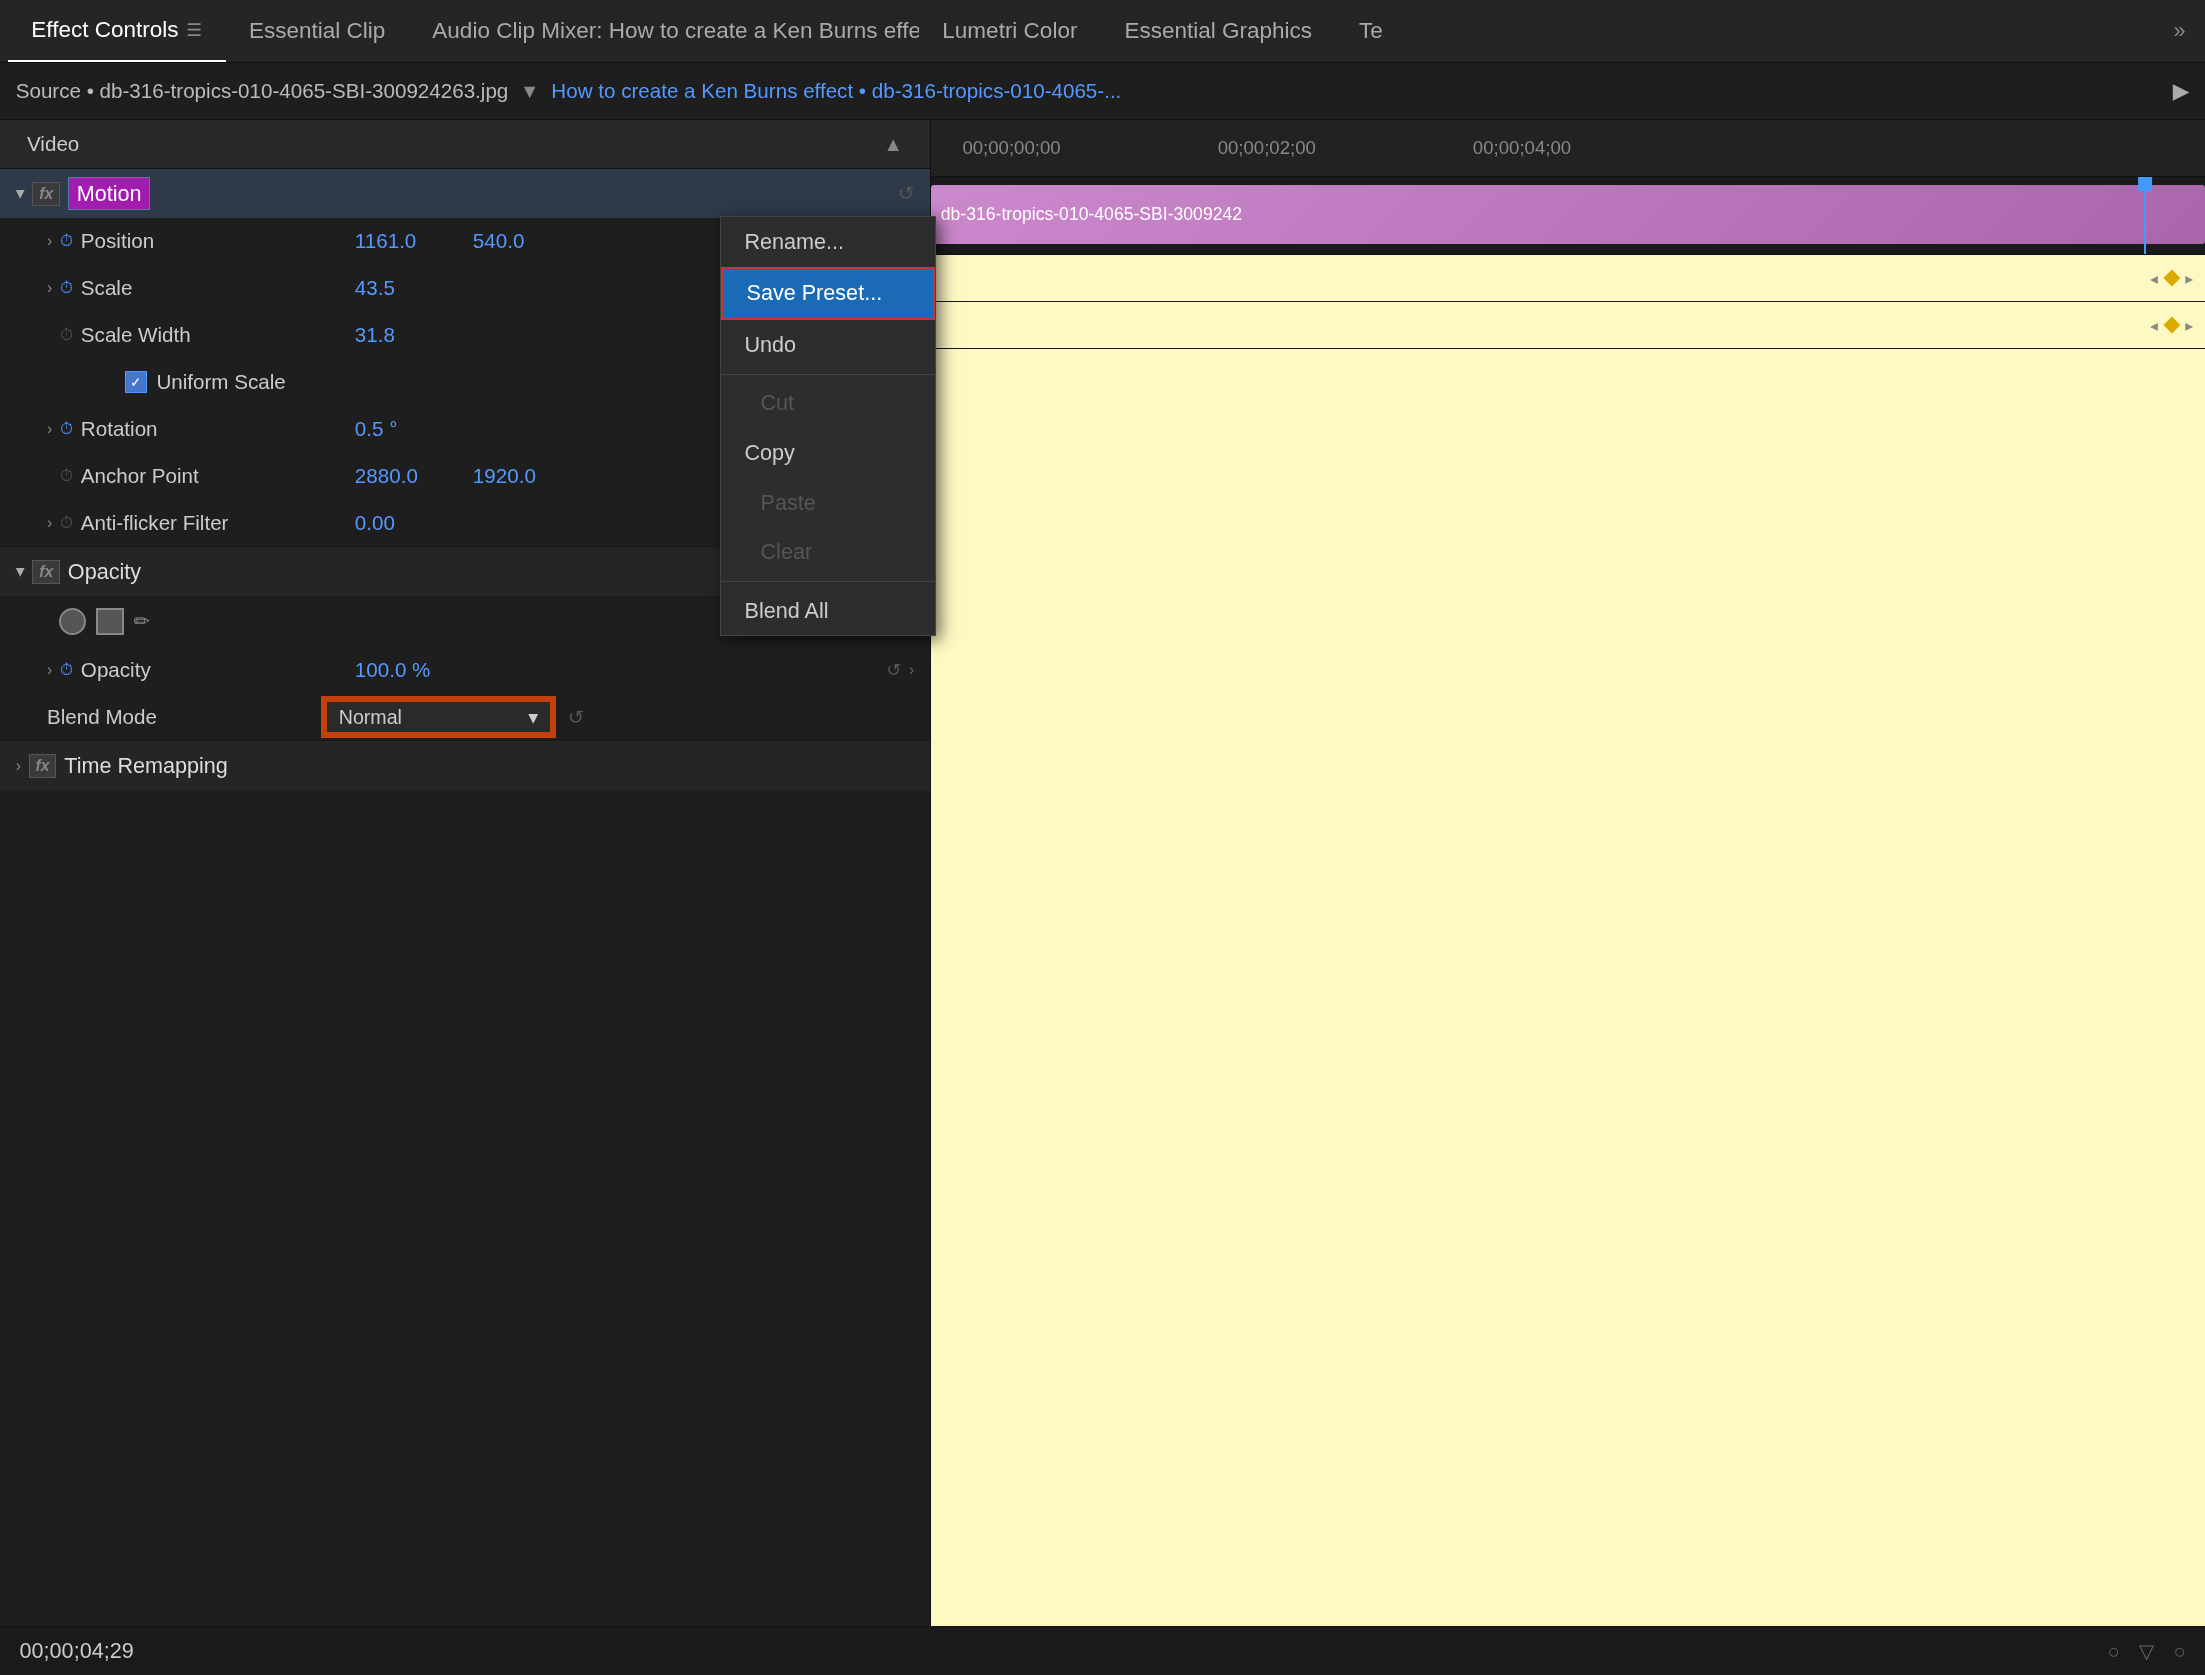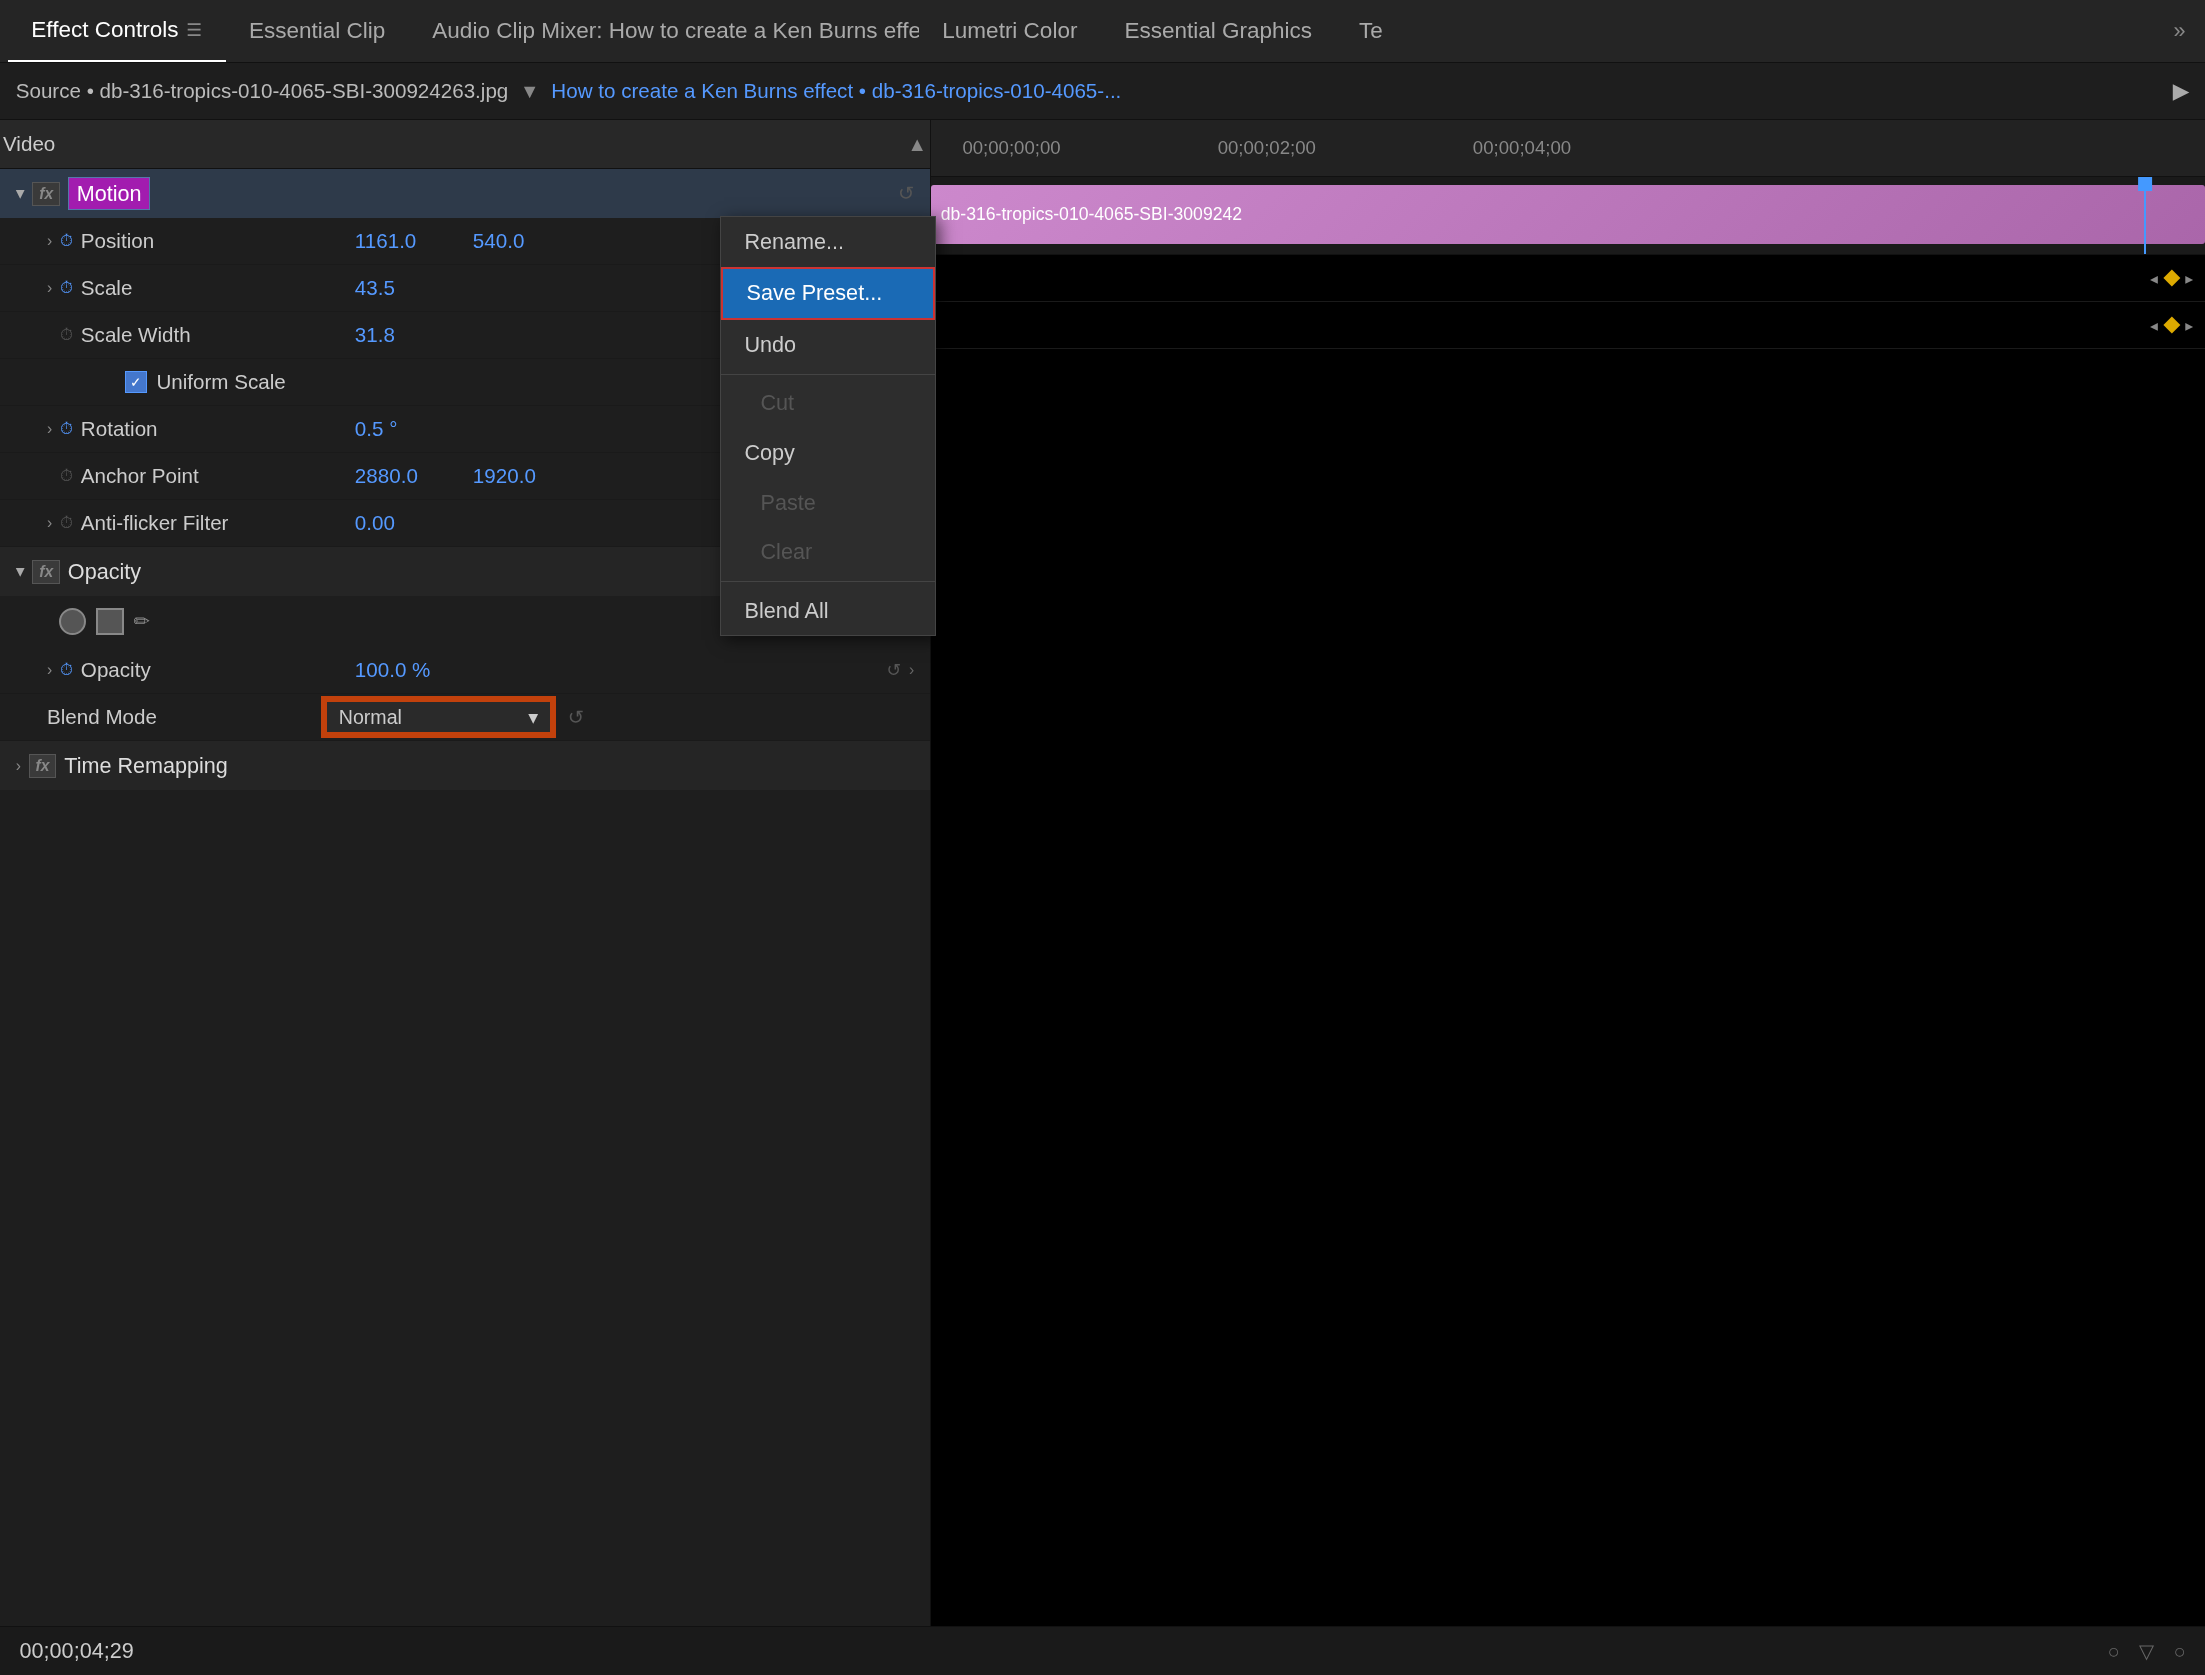--- a/index.html
+++ b/index.html
@@ -82,21 +82,21 @@
       overflow: hidden;
       position: relative;
     }
 
     .panel-header {
       display: flex;
       align-items: center;
       justify-content: space-between;
       background: #282828;
       height: 49px;
-      padding: 0 3px;
+      padding: 0 27px;
       border-bottom: 1px solid #111;
     }
     .panel-header-label {
       font-size: 20.6px;
       color: #ccc;
     }
     .panel-header-icon {
       color: #888;
       font-size: 19.6px;
     }
@@ -229,21 +229,21 @@
       padding: 3.9px 11.8px;
       width: 235px;
       display: flex;
       align-items: center;
       justify-content: space-between;
     }
 
     
     .timeline-panel {
       flex: 1;
-      background: #000000;
+      background: #fef9c3;
       position: relative;
     }
 
     .timeline-header {
       display: flex;
       align-items: center;
       height: 57px;
       background: #222;
       border-bottom: 1px solid #111;
       padding: 0 11.8px;

